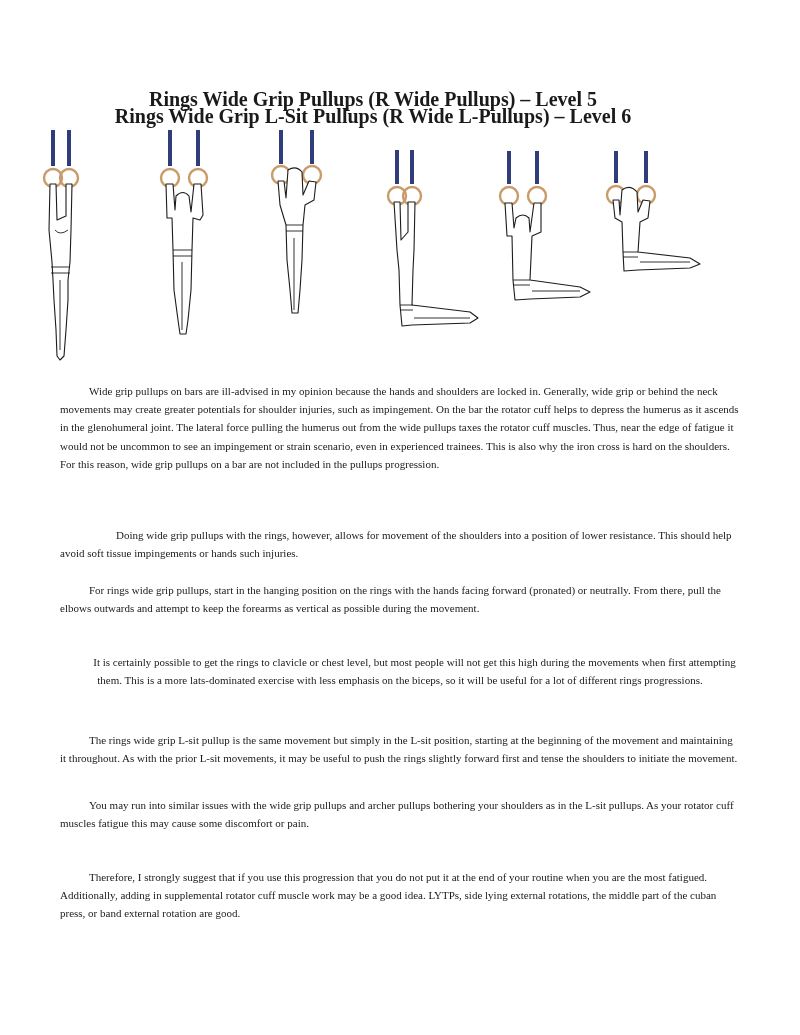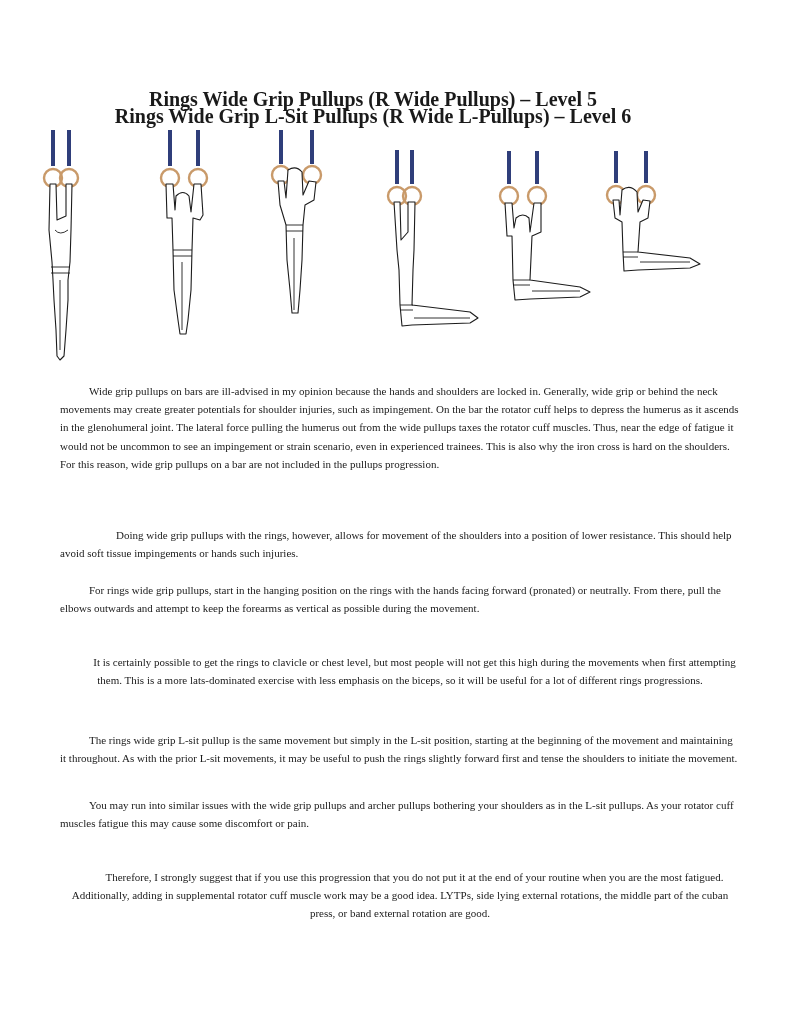--- a/index.html
+++ b/index.html
@@ -12,21 +12,21 @@
   #figures { position: absolute; left: 0; top: 125px; width: 800px; height: 245px; }
   .body-text { position: absolute; left: 38px; width: 680px; font-size: 11px; line-height: 18.2px; margin-left: 22px; }
   .body-text p { margin: 0; text-indent: 29px; }
   .body-text p.indent-wide { text-indent: 56px; }
   #p1 { top: 382px; }
   #p2 { top: 526px; }
   #p3 { top: 581px; }
   #p4 { top: 653px; text-align: center; }
   #p5 { top: 731px; }
   #p6 { top: 796px; font-family: Liberation Serif, serif; }
-  #p7 { top: 868px; text-align: center; }
+  #p7 { top: 868px; }
   svg .strap { stroke: #2f3e7a; stroke-width: 4; stroke-linecap: butt; }
   svg .ring { fill: none; stroke: #c99a6a; stroke-width: 2.4; }
   svg .fig { fill: #ffffff; stroke: #1c1c1c; stroke-width: 1.1; stroke-linejoin: round; }
   svg .detail { fill: none; stroke: #1c1c1c; stroke-width: 0.9; }
 </style>
 </head>
 <body>
 
 <div id="title1" class="title">Rings Wide Grip Pullups (R Wide Pullups) – Level 5</div>
 <div id="title2" class="title">Rings Wide Grip L-Sit Pullups (R Wide L-Pullups) – Level 6</div>

